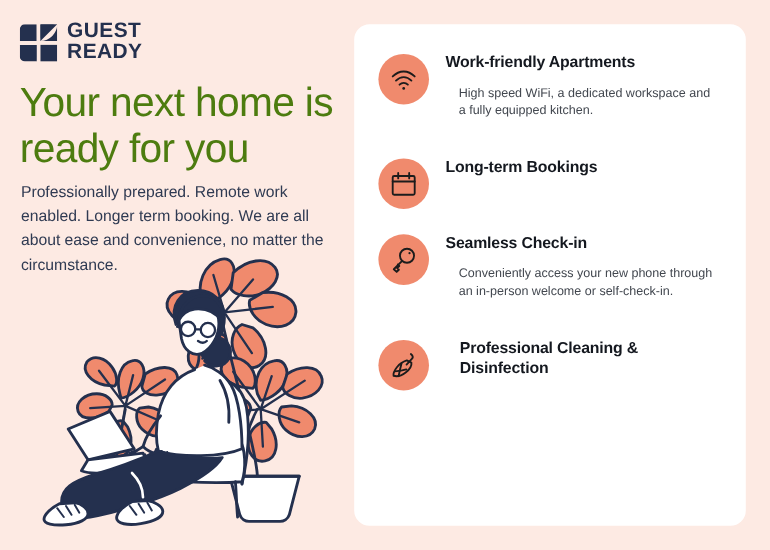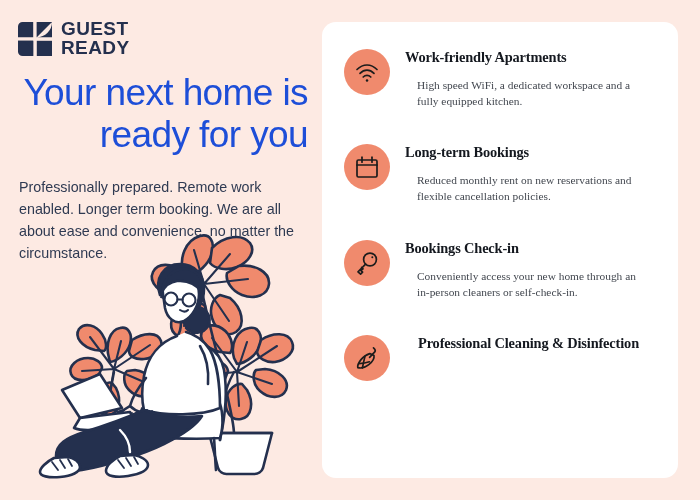--- a/index.html
+++ b/index.html
@@ -55,28 +55,27 @@
     position: absolute;
     left: 18px;
     top: 72px;
     width: 290px;
     margin: 0;
     font-family: "Liberation Sans", sans-serif;
     font-weight: normal;
     font-size: 37px;
     line-height: 1.14;
     letter-spacing: -0.6px;
-    color: #1d4ed8;
-    text-align: right;
+    color: #4d7c0f;
   }
 
   #subcopy {
     position: absolute;
     left: 19px;
-    top: 176px;
+    top: 164px;
     width: 278px;
     margin: 0;
     font-size: 14.3px;
     line-height: 1.55;
     color: #2f3a52;
   }
 
   #illustration {
     position: absolute;
     left: 34px;
@@ -89,21 +88,20 @@
   #feature-panel {
     position: absolute;
     left: 322px;
     top: 22px;
     width: 356px;
     height: 456px;
     background: #ffffff;
     border-radius: 14px;
     box-sizing: border-box;
     padding: 24px 16px 18px 22px;
-    font-family: Liberation Serif, serif;
   }
 
   .feature-item {
     display: flex;
     align-items: flex-start;
     gap: 15px;
     margin-bottom: 20px;
   }
   .feature-item:last-child { margin-bottom: 0; gap: 28px; }
 
@@ -285,35 +283,34 @@
       <div class="feature-icon-circle">
         <svg width="26" height="26" viewBox="0 0 26 26" fill="none" stroke="#1c1c1c" stroke-width="1.7" stroke-linejoin="round" stroke-linecap="round">
           <rect x="3" y="6" width="20" height="17" rx="1.4"></rect>
           <path d="M3 11 H23"></path>
           <path d="M8 3.2 V8.2"></path>
           <path d="M18 3.2 V8.2"></path>
         </svg>
       </div>
       <div class="feature-text">
         <p class="feature-title">Long-term Bookings</p>
-        <p class="feature-desc">Reduced monthly rent on new reservations and flexible cancellation policies.</p>
       </div>
     </div>
 
     <div class="feature-item">
       <div class="feature-icon-circle">
         <svg width="26" height="26" viewBox="0 0 26 26" fill="none" stroke="#1c1c1c" stroke-width="1.7" stroke-linejoin="round" stroke-linecap="round">
           <circle cx="16" cy="9.5" r="6.4"></circle>
           <circle cx="18.3" cy="7.2" r="1" fill="#1c1c1c" stroke="none"></circle>
           <path d="M11.6 14.2 L4 21.8 L6.6 24.2 L8.6 22.2 L7 20.6 L9 18.8 L7.6 17.4"></path>
         </svg>
       </div>
       <div class="feature-text">
-        <p class="feature-title">Bookings Check-in</p>
-        <p class="feature-desc">Conveniently access your new home through an in-person cleaners or self-check-in.</p>
+        <p class="feature-title">Seamless Check-in</p>
+        <p class="feature-desc">Conveniently access your new phone through an in-person welcome or self-check-in.</p>
       </div>
     </div>
 
 
     <div class="feature-item">
       <div class="feature-icon-circle">
         <svg width="26" height="26" viewBox="0 0 26 26" fill="none" stroke="#1c1c1c" stroke-width="1.7" stroke-linejoin="round" stroke-linecap="round">
           <path d="M19.5 2.8 C21 4 21.6 5.4 21 6.6 L15.6 12.4"></path>
           <path d="M15.8 8.6 C12.6 9.6 9.4 11.6 7 14.6 C4.6 17.6 3.4 20.6 3.8 22.6 C7 23.6 11.2 22.4 14.8 19.6 C18.4 16.8 20.4 13.2 20 10.6 Z"></path>
           <path d="M11 11.4 C10 15.2 9 19.6 8.4 23"></path>

